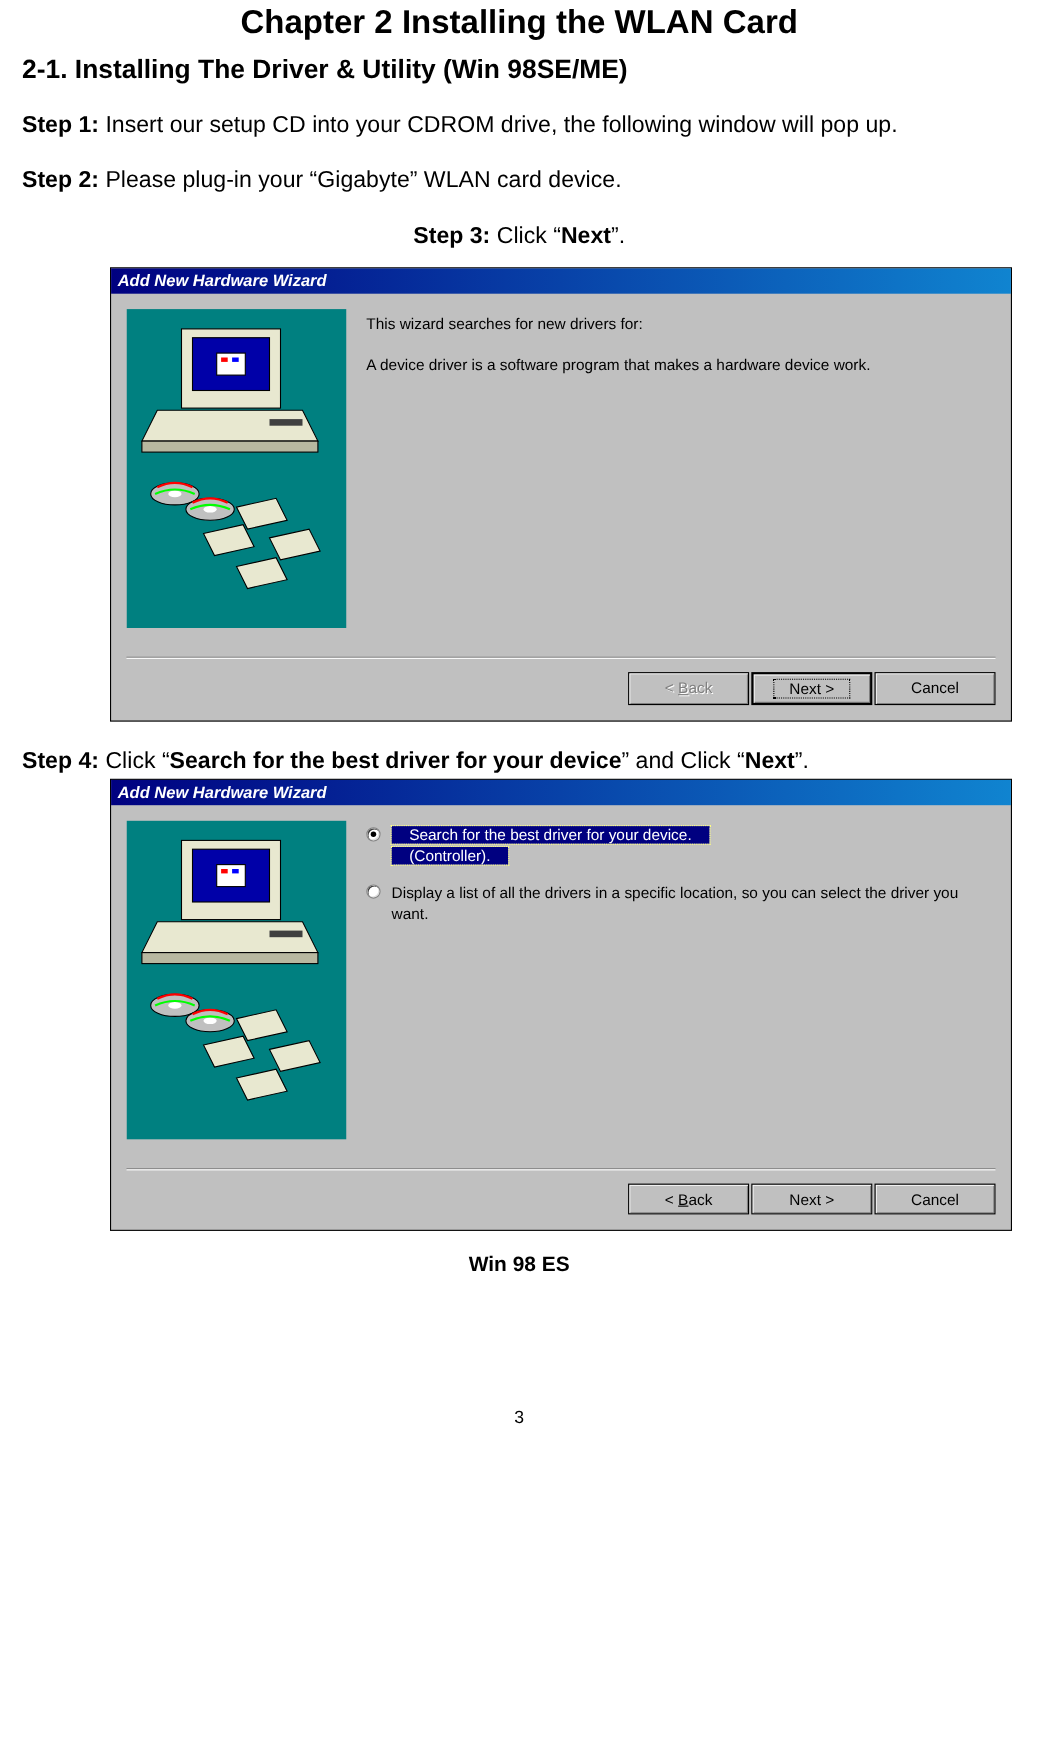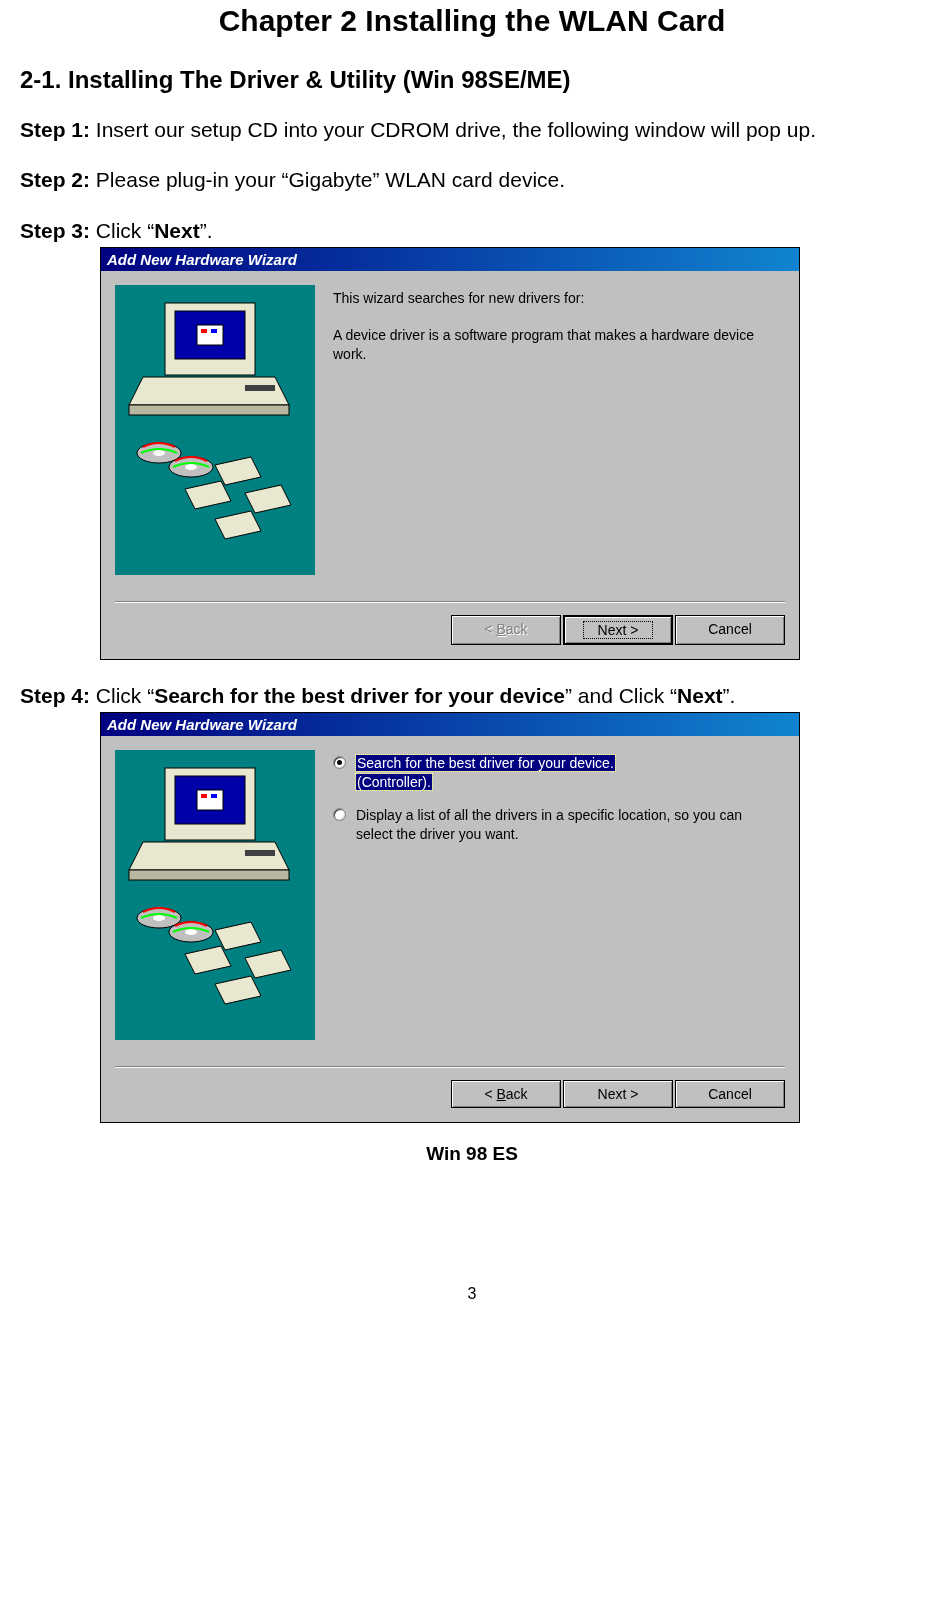--- a/index.html
+++ b/index.html
@@ -11,21 +11,21 @@
     color: #000;
     width: 944px;
   }
   .page {
     padding: 0 20px 40px 20px;
   }
   .chapter-title {
     text-align: center;
     font-size: 30px;
     font-weight: bold;
-    margin: 4px 0 28px 0;
+    margin: 4px 0 12px 0;
   }
   .section-title {
     font-size: 24px;
     font-weight: bold;
     margin: 0 0 22px 0;
   }
   .step-line {
     font-size: 21px;
     margin: 0 0 22px 0;
     line-height: 1.35;
@@ -39,21 +39,21 @@
     margin-top: -2px;
   }
   .page-number {
     text-align: center;
     font-size: 16px;
     margin-top: 120px;
   }
 
   
   .dialog {
-    width: 700px;
+    width: 820px;
     margin: 0 0 22px 80px;
     border: 1px solid #000;
     background: #c0c0c0;
     font-family: "MS Sans Serif", Tahoma, Arial, sans-serif;
     font-size: 13px;
   }
   .titlebar {
     background: linear-gradient(to right, #000080, #1084d0);
     color: #fff;
     font-weight: bold;
@@ -94,21 +94,21 @@
     display: flex; align-items: center; justify-content: center;
     flex-shrink: 0;
   }
   .radio-row .dot-inner {
     width: 5px; height: 5px; border-radius: 50%; background: #000;
   }
   .radio-row .lbl { flex: 1; }
   .radio-row.selected .lbl span {
     background: #000080; color: #fff;
     outline: 1px dotted #ffff80;
-    padding: 0 1px;
+    padding: 0 16px;
   }
   .dlg-sep {
     margin: 0 14px;
     border-top: 1px solid #808080;
     border-bottom: 1px solid #fff;
     height: 0;
   }
   .dlg-buttons {
     display: flex;
     justify-content: flex-end;
@@ -152,21 +152,21 @@
   <div class="section-title">2-1.   Installing The Driver &amp; Utility (Win 98SE/ME)</div>
 
   <p class="step-line">
     <span class="label">Step 1:</span><span> Insert our setup CD into your CDROM drive, the following window will pop up.</span>
   </p>
 
   <p class="step-line">
     <span class="label">Step 2:</span><span> Please plug-in your “Gigabyte” WLAN card device.</span>
   </p>
 
-  <p class="step-line" style="margin-bottom:2px;">
+  <p class="step-line" style="margin-bottom:14px;text-align:center;">
     <span class="label">Step 3:</span><span> Click “</span><span class="bold2">Next</span><span>”.</span>
   </p>
 
   <div class="dialog">
     <div class="titlebar">Add New Hardware Wizard</div>
     <div class="dlg-body">
       <div class="dlg-art">
         <svg class="art-svg" viewBox="0 0 200 290">
           <rect x="0" y="0" width="200" height="290" fill="#008080"></rect>
 

